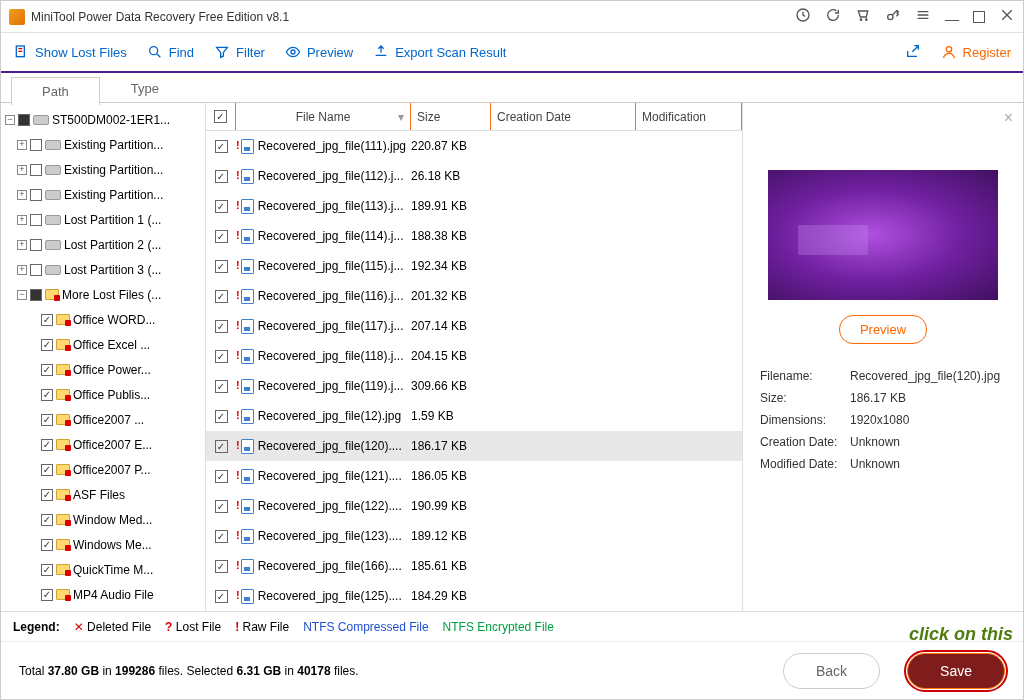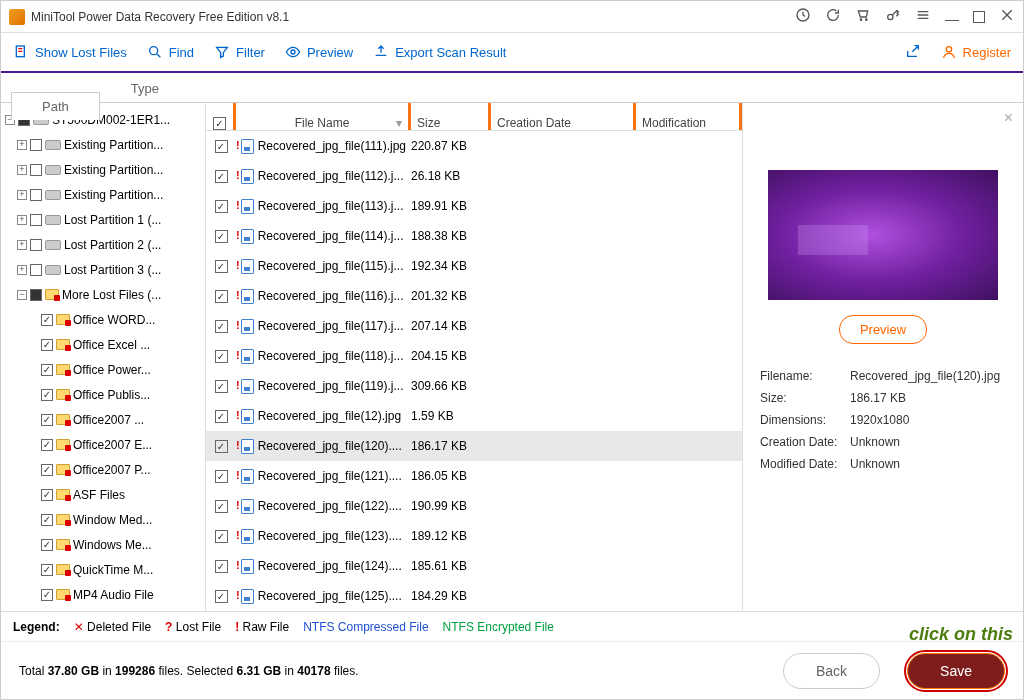--- a/index.html
+++ b/index.html
@@ -9,36 +9,36 @@
 .titlebar-icons { display: flex; gap: 14px; align-items: center; color: #666; }
 .titlebar-icons span { cursor: pointer; }
 .app-icon { width: 16px; height: 16px; background: linear-gradient(135deg,#f0a020,#e07000); border-radius: 2px; display:inline-block; }
 .toolbar { height: 40px; display: flex; align-items: center; padding: 0 12px; gap: 20px; border-bottom: 2px solid #4c1d95; }
 .tb-btn { display: flex; align-items: center; gap: 6px; color: #0066cc; font-size: 13px; cursor: pointer; }
 .tb-btn .ico { width: 16px; height: 16px; display: inline-flex; align-items: center; justify-content: center; }
 .tb-spacer { flex: 1; }
 .tb-reg { color: #ff6600; }
 .tabbar { height: 30px; display: flex; align-items: flex-end; border-bottom: 1px solid #ccc; padding-left: 10px; }
 .tab { padding: 6px 30px; font-size: 13px; color: #666; cursor: pointer; border: 1px solid transparent; border-bottom: none; }
-.tab.active { border-color: #ccc; background: #fff; position: relative; top: 18px; }
+.tab.active { border-color: #ccc; background: #fff; position: relative; top: 3px; }
 .main { flex: 1; display: flex; min-height: 0; }
 .tree { width: 205px; border-right: 1px solid #ddd; overflow-y: auto; font-size: 12px; padding: 4px 0; }
 .tree-row { display: flex; align-items: center; height: 25px; padding-left: 4px; gap: 3px; cursor: pointer; white-space: nowrap; overflow: hidden; }
 .tree-row.l1 { padding-left: 16px; }
 .tree-row.l2 { padding-left: 40px; }
 .tree-exp { width: 10px; height: 10px; border: 1px solid #888; display: inline-flex; align-items: center; justify-content: center; font-size: 9px; line-height: 1; color: #555; }
 .tree-chk { width: 12px; height: 12px; border: 1px solid #666; display: inline-flex; align-items: center; justify-content: center; font-size: 10px; line-height: 1; }
 .tree-chk.filled { background: #333; }
 .tree-chk.checked::after { content: "✓"; color: #333; }
 .drive-ico { width: 16px; height: 10px; background: #ccc; border: 1px solid #999; border-radius: 2px; }
 .folder-ico { width: 14px; height: 11px; background: #ffd970; border: 1px solid #d0a030; border-radius: 1px; position: relative; }
 .folder-ico.red::after { content:""; position:absolute; right:-2px; bottom:-2px; width:6px; height:6px; background:#d00; border-radius:1px; }
 .filegrid { flex: 1; display: flex; flex-direction: column; border-right: 1px solid #ddd; min-width: 0; }
 .grid-head { display: flex; height: 28px; border-bottom: 1px solid #ddd; font-size: 12px; color: #444; }
-.grid-head > div { border-right: 3px solid #f97316; display: flex; align-items: flex-end; padding: 0 6px; }
+.grid-head > div { border-right: 1px solid #f97316; display: flex; align-items: center; padding: 0 6px; }
 .col-chk { width: 30px; justify-content: center; }
 .col-name { width: 175px; justify-content: center; position: relative; }
 .col-size { width: 80px; }
 .col-cdate { width: 145px; }
 .col-mdate { flex: 1; }
 .grid-body { flex: 1; overflow-y: scroll; position: relative; }
 .grid-row { display: flex; height: 30px; align-items: center; font-size: 12px; }
 .grid-row.sel { background: #e8e8e8; }
 .grid-row .c-chk { width: 30px; display:flex; justify-content:center; }
 .grid-row .c-name { width: 175px; display:flex; align-items:center; gap:4px; overflow:hidden; white-space:nowrap; }
@@ -486,21 +486,21 @@
         </div>
         <div class="grid-row">
           <div class="c-chk">
             <span class="chkbox on"></span>
           </div>
           <div class="c-name">
             <span class="file-ico">
               <span class="fi-mark">!</span>
               <span class="fi-doc"></span>
             </span>
-            <span>Recovered_jpg_file(124)....</span>
+            <span>Recovered_jpg_file(166)....</span>
           </div>
           <div class="c-size">185.61 KB</div>
         </div>
         <div class="grid-row">
           <div class="c-chk">
             <span class="chkbox on"></span>
           </div>
           <div class="c-name">
             <span class="file-ico">
               <span class="fi-mark">!</span>

